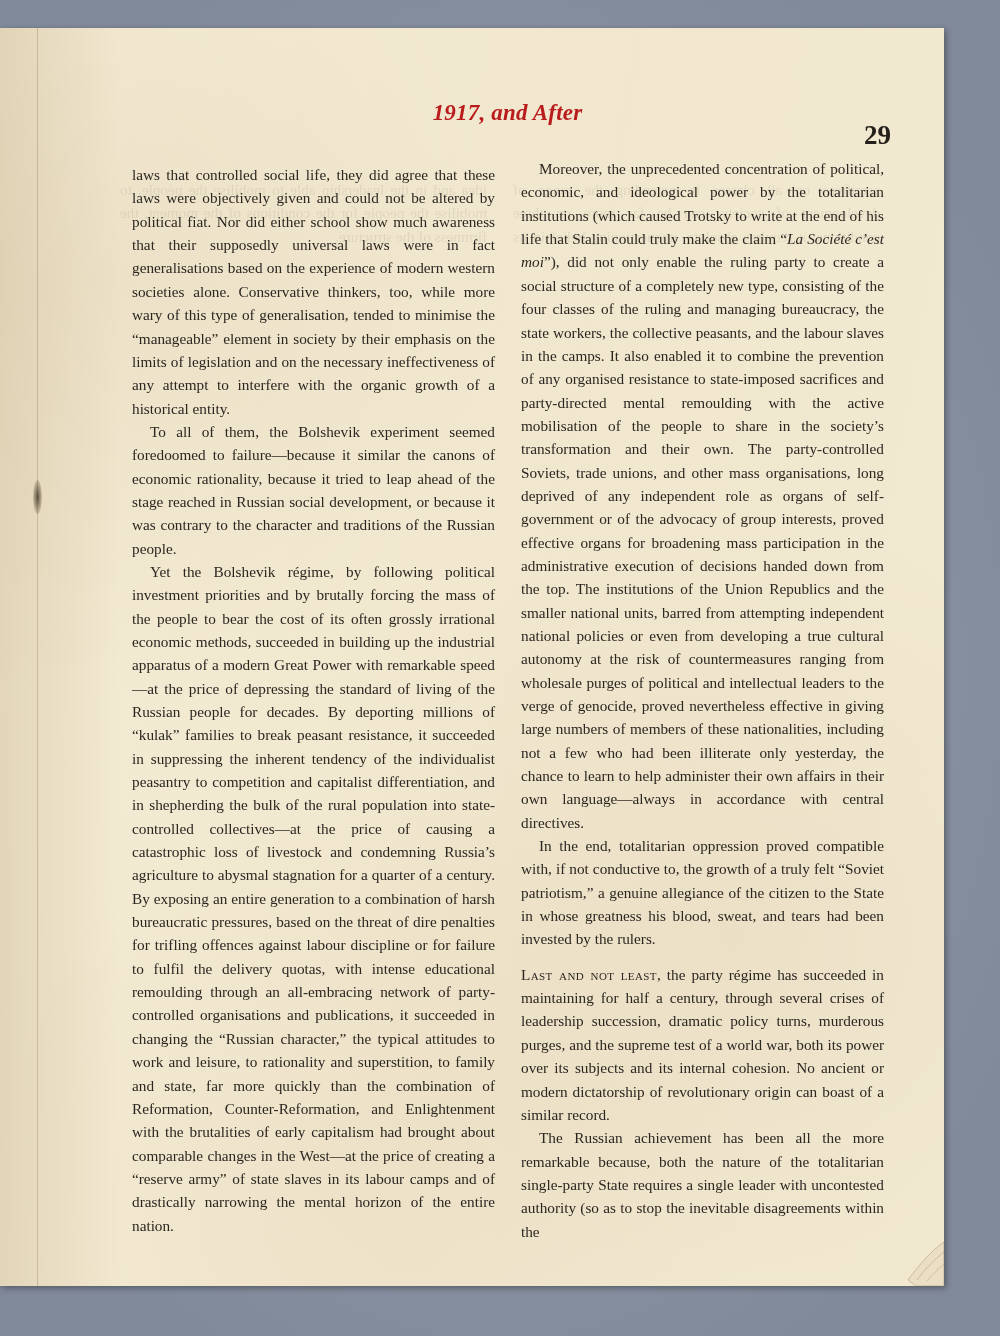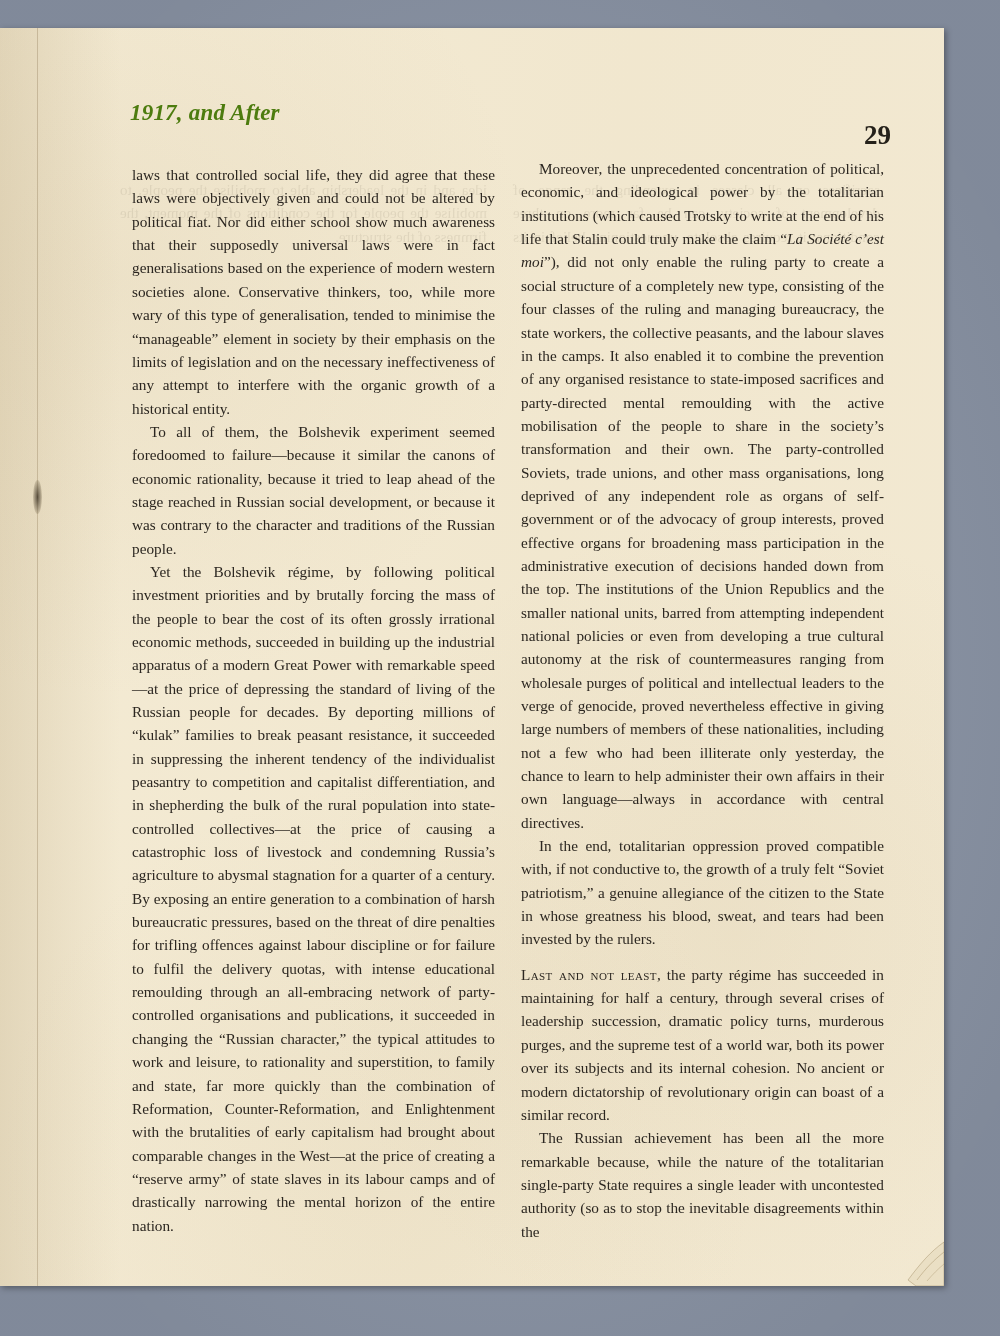--- a/index.html
+++ b/index.html
@@ -113,26 +113,26 @@
     position: absolute;
     left: 130px;
     top: 72px;
     width: 755px;
     height: 34px;
   }
   #head-title {
     position: absolute;
     left: 0;
     right: 0;
-    text-align: left;
+    text-align: center;
     font-style: italic;
     font-weight: 700;
     font-size: 23px;
     letter-spacing: 0.2px;
-    color: #4d7c0f;
+    color: #b91c1c;
   }
   #head-folio {
     position: absolute;
     right: -6px;
     top: -4px;
     font-size: 27px;
     font-weight: 700;
     color: #25211a;
     margin-top: 24px;
   }
@@ -198,21 +198,21 @@
   <div id="body-columns">
     <div class="text-column" id="column-left">
         <p class="no-indent">laws that controlled social life, they did agree that these laws were objectively given and could not be altered by political fiat. Nor did either school show much awareness that their supposedly universal laws were in fact generalisations based on the experience of modern western societies alone. Conservative thinkers, too, while more wary of this type of generalisation, tended to minimise the “manageable” element in society by their emphasis on the limits of legislation and on the necessary ineffectiveness of any attempt to interfere with the organic growth of a historical entity.</p>
         <p>To all of them, the Bolshevik experiment seemed foredoomed to failure—because it similar the canons of economic rationality, because it tried to leap ahead of the stage reached in Russian social development, or because it was contrary to the character and traditions of the Russian people.</p>
         <p>Yet the Bolshevik régime, by following political investment priorities and by brutally forcing the mass of the people to bear the cost of its often grossly irrational economic methods, succeeded in building up the industrial apparatus of a modern Great Power with remarkable speed—at the price of depressing the standard of living of the Russian people for decades. By deporting millions of “kulak” families to break peasant resistance, it succeeded in suppressing the inherent tendency of the individualist peasantry to competition and capitalist differentiation, and in shepherding the bulk of the rural population into state-controlled collectives—at the price of causing a catastrophic loss of livestock and condemning Russia’s agriculture to abysmal stagnation for a quarter of a century. By exposing an entire generation to a combination of harsh bureaucratic pressures, based on the threat of dire penalties for trifling offences against labour discipline or for failure to fulfil the delivery quotas, with intense educational remoulding through an all-embracing network of party-controlled organisations and publications, it succeeded in changing the “Russian character,” the typical attitudes to work and leisure, to rationality and superstition, to family and state, far more quickly than the combination of Reformation, Counter-Reformation, and Enlightenment with the brutalities of early capitalism had brought about comparable changes in the West—at the price of creating a “reserve army” of state slaves in its labour camps and of drastically narrowing the mental horizon of the entire nation.</p>
       </div>
     <div class="text-column" id="column-right">
         <p>Moreover, the unprecedented concentration of political, economic, and ideological power by the totalitarian institutions (which caused Trotsky to write at the end of his life that Stalin could truly make the claim “<span class="ital">La Société c’est moi</span>”), did not only enable the ruling party to create a social structure of a completely new type, consisting of the four classes of the ruling and managing bureaucracy, the state workers, the collective peasants, and the labour slaves in the camps. It also enabled it to combine the prevention of any organised resistance to state-imposed sacrifices and party-directed mental remoulding with the active mobilisation of the people to share in the society’s transformation and their own. The party-controlled Soviets, trade unions, and other mass organisations, long deprived of any independent role as organs of self-government or of the advocacy of group interests, proved effective organs for broadening mass participation in the administrative execution of decisions handed down from the top. The institutions of the Union Republics and the smaller national units, barred from attempting independent national policies or even from developing a true cultural autonomy at the risk of countermeasures ranging from wholesale purges of political and intellectual leaders to the verge of genocide, proved nevertheless effective in giving large numbers of members of these nationalities, including not a few who had been illiterate only yesterday, the chance to learn to help administer their own affairs in their own language—always in accordance with central directives.</p>
         <p>In the end, totalitarian oppression proved compatible with, if not conductive to, the growth of a truly felt “Soviet patriotism,” a genuine allegiance of the citizen to the State in whose greatness his blood, sweat, and tears had been invested by the rulers.</p>
         <p class="section-start"><span class="smallcaps">Last and not least</span>, the party régime has succeeded in maintaining for half a century, through several crises of leadership succession, dramatic policy turns, murderous purges, and the supreme test of a world war, both its power over its subjects and its internal cohesion. No ancient or modern dictatorship of revolutionary origin can boast of a similar record.</p>
-        <p>The Russian achievement has been all the more remarkable because, while the nature of the totalitarian single-party State requires a single leader with uncontested authority (so as to stop the inevitable disagreements within the</p>
+        <p>The Russian achievement has been all the more remarkable because, both the nature of the totalitarian single-party State requires a single leader with uncontested authority (so as to stop the inevitable disagreements within the</p>
       </div>
   </div>
 
   <svg id="corner-fold" viewBox="0 0 58 56">
     <path d="M58,0 L58,56 L8,56 Z" fill="#f2e8d0"></path>
     <path d="M58,12 C44,22 34,34 22,50 L30,56 L58,56 Z" fill="#eadfc4" stroke="rgba(160,140,100,0.45)" stroke-width="1"></path>
     <path d="M58,22 C48,30 40,38 31,50" fill="none" stroke="rgba(170,150,110,0.5)" stroke-width="1"></path>
     <path d="M58,34 C52,39 47,44 41,51" fill="none" stroke="rgba(170,150,110,0.4)" stroke-width="1"></path>
   </svg>
 

